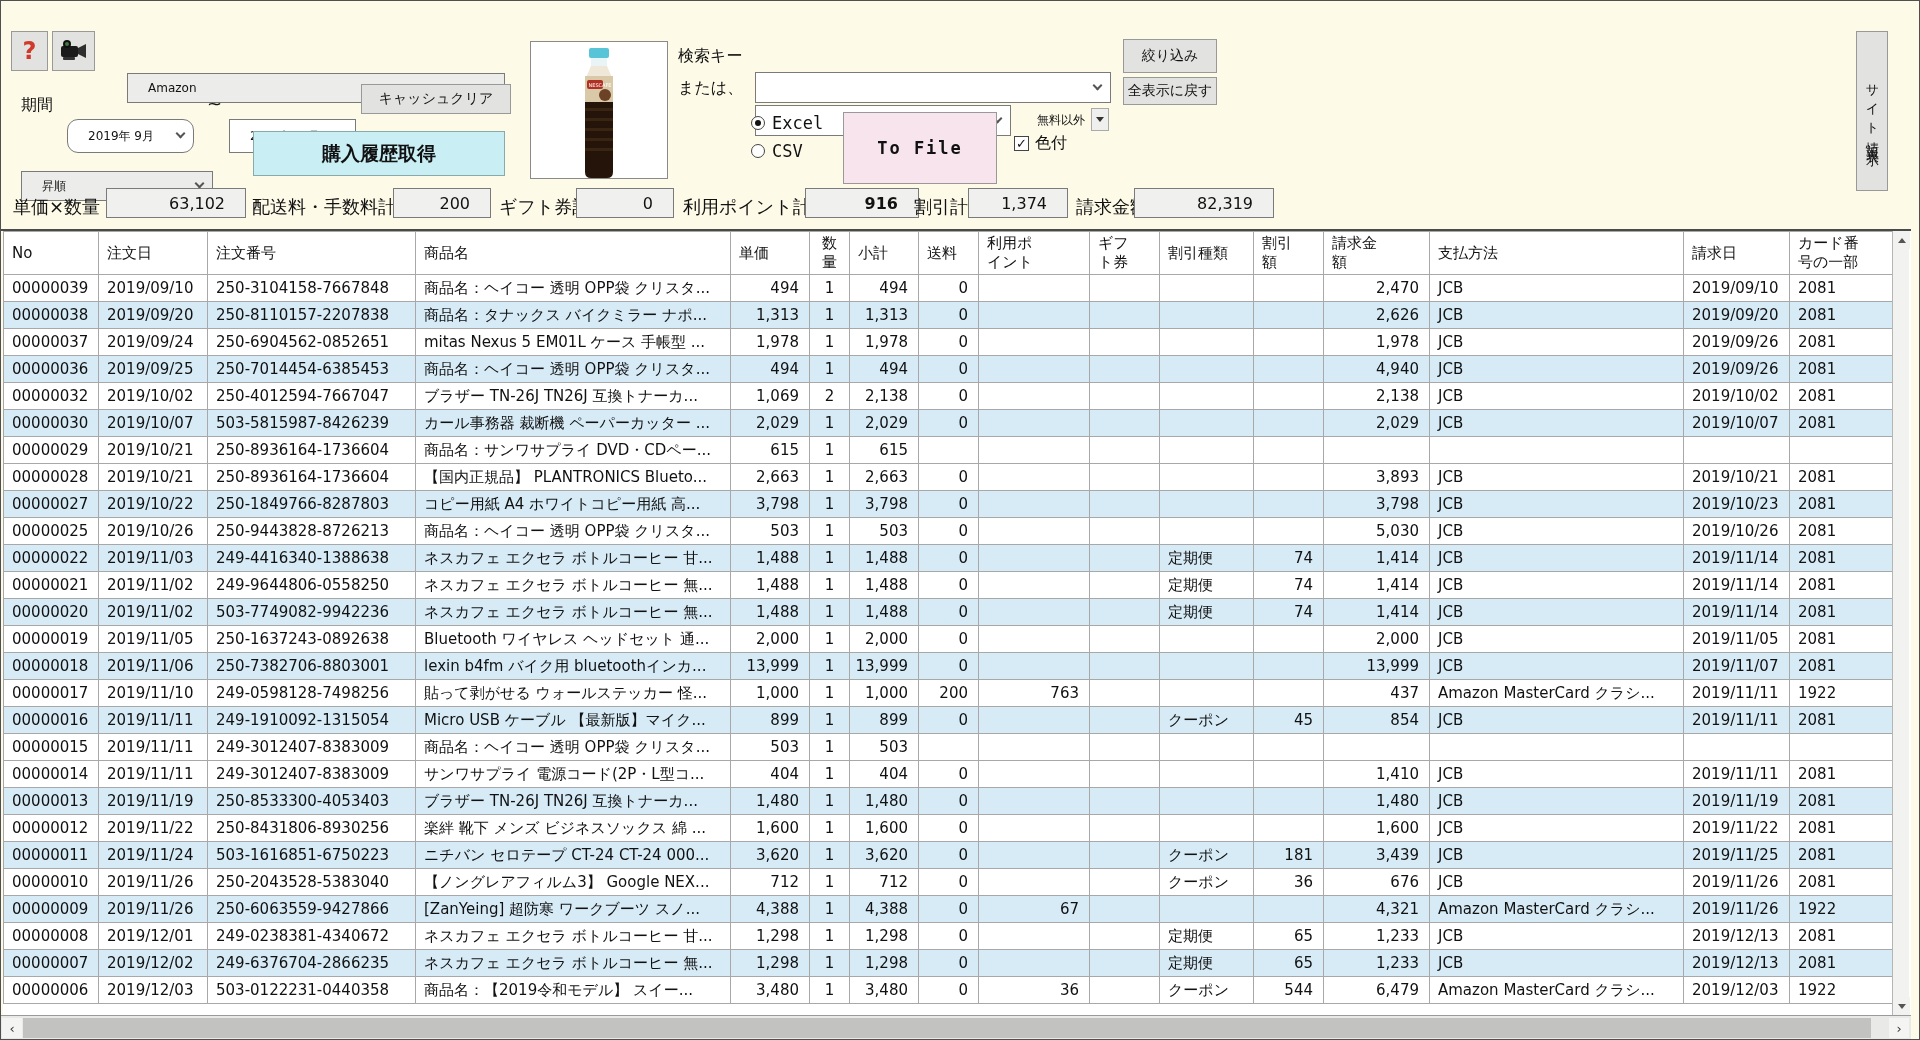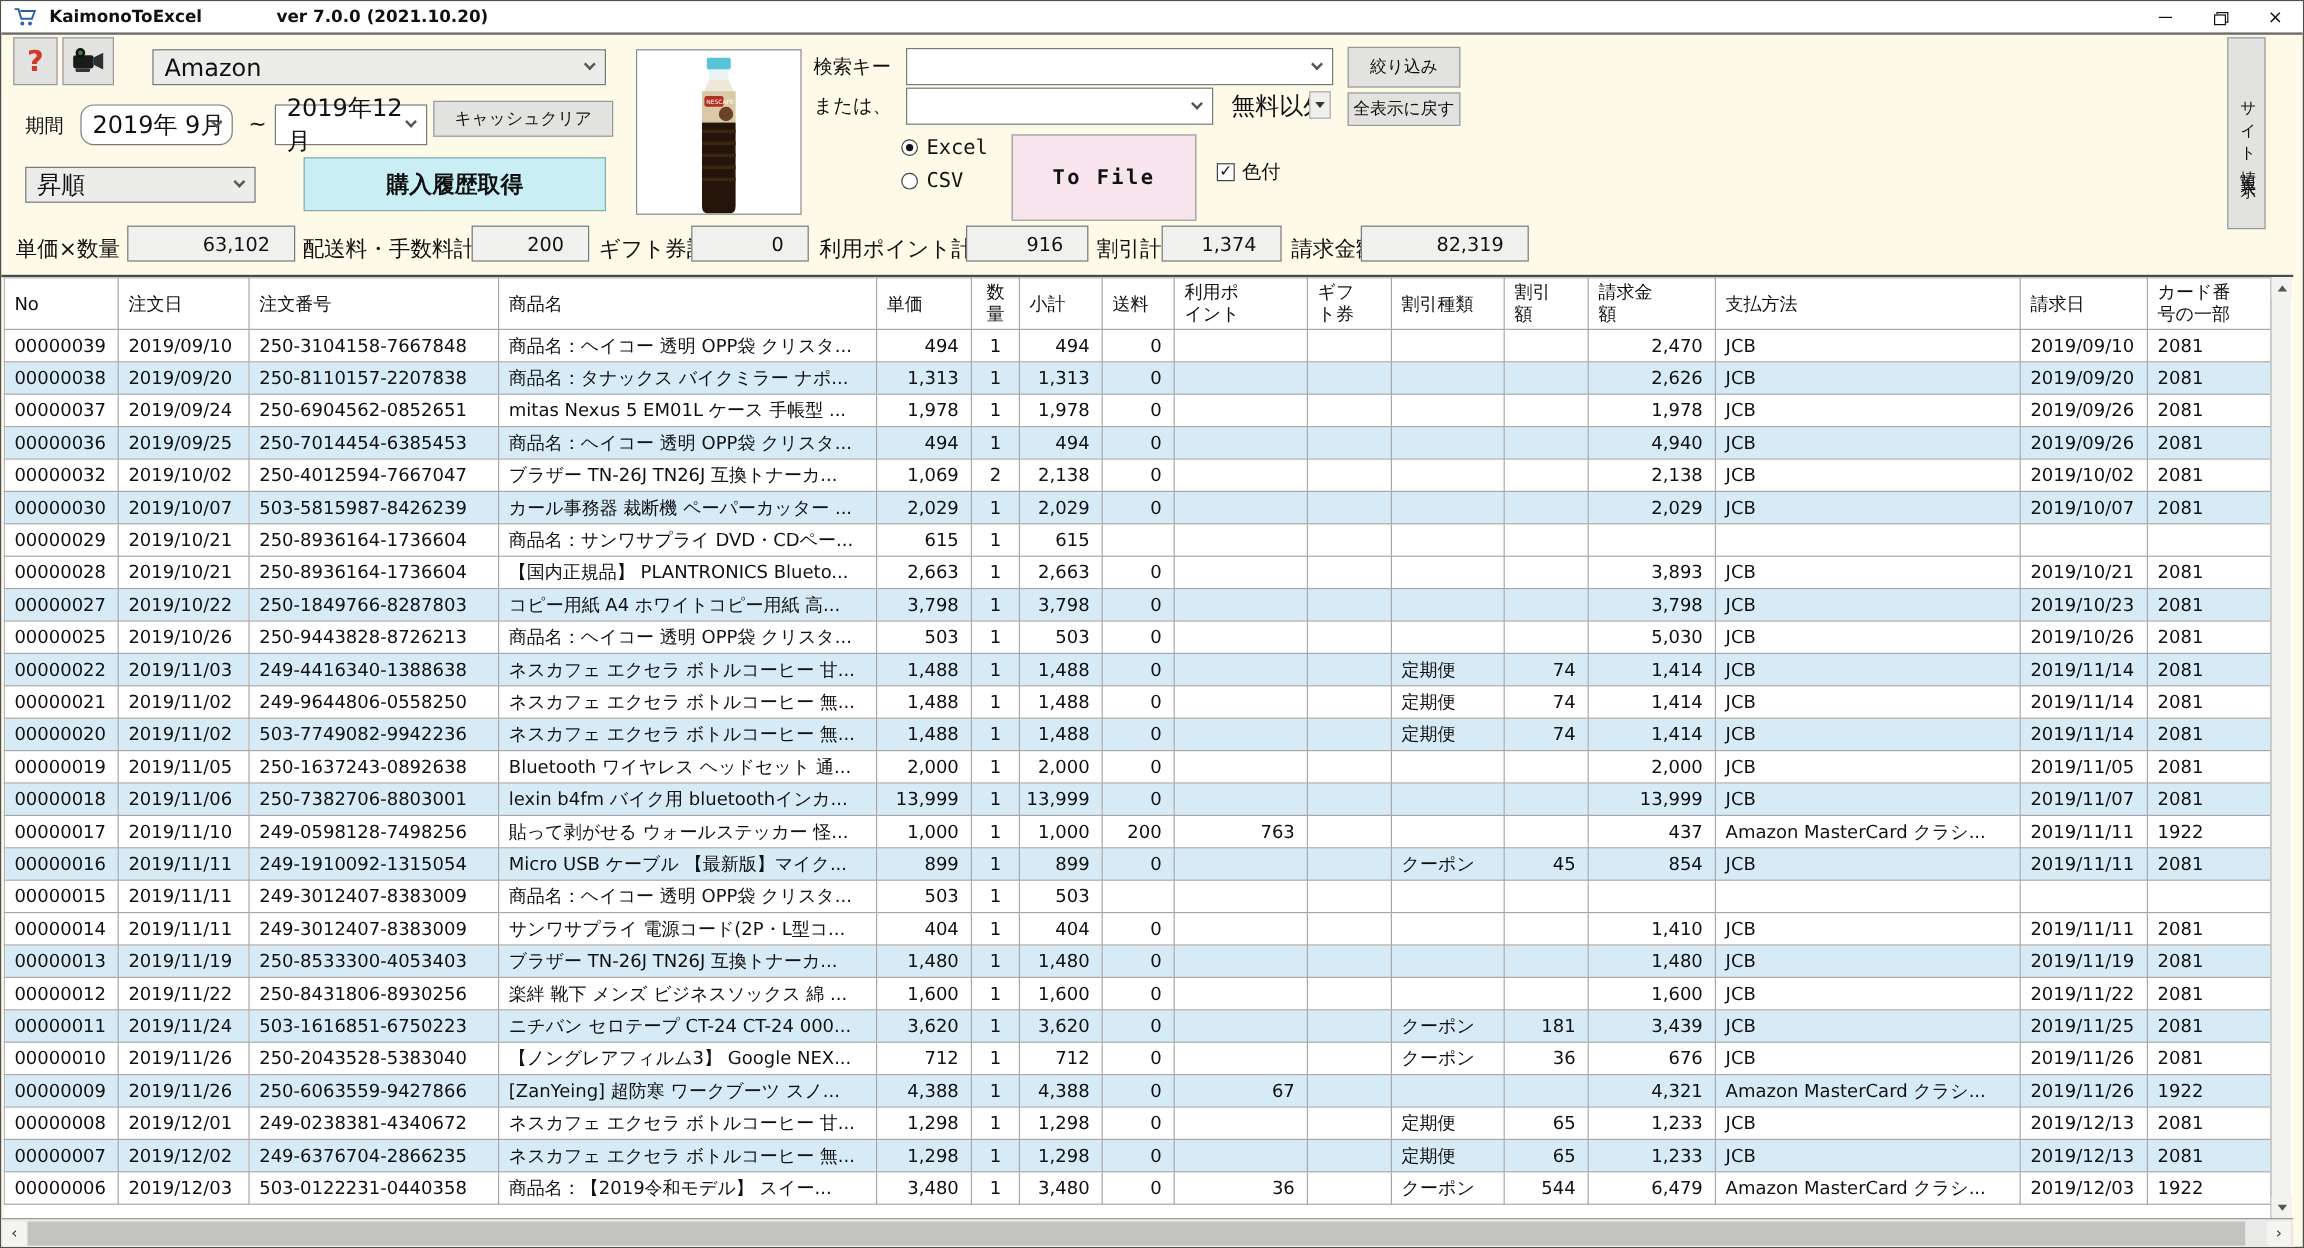--- a/index.html
+++ b/index.html
@@ -18,21 +18,21 @@
             font-size:15px; color:#111; cursor:default; }
   .minglyph { width:11px; height:1px; background:#111; display:block; }
   .restglyph { position:relative; width:10px; height:9px; }
   .restglyph:before { content:""; position:absolute; left:2px; top:0; width:8px; height:7px; border:1px solid #111; background:#fff;}
   .restglyph:after  { content:""; position:absolute; left:0; top:2px; width:8px; height:7px; border:1px solid #111; background:#fff;}
 
   
   .btn { position:absolute; background:#E2E2E0; border:1px solid #999; display:flex;
          align-items:center; justify-content:center; font-size:14px; color:#111; }
   .combo { position:absolute; border:1px solid #7a7a7a; background:#fff; display:flex;
-           align-items:center; font-size:20px; color:#111; padding-left:9px; }
+           align-items:center; font-size:12px; color:#111; padding-left:20px;margin-top:32px; }
   .combo.gray { background:#ECECEA; }
   .chev { position:absolute; right:9px; top:50%; width:7px; height:7px; margin-top:-6px;
           border-right:2px solid #555; border-bottom:2px solid #555; transform:rotate(45deg); }
   .label { position:absolute; font-size:16px; color:#111; }
 
   .helpbtn { left:10px; top:30px; width:37px; height:40px; font-size:24px; font-weight:bold; color:#D03A2B; }
   .cambtn  { left:51px; top:30px; width:43px; height:40px; }
 
   .fetchbtn { left:252px; top:130px; width:252px; height:45px; background:#C9EFF5;
               font-size:19px; font-weight:bold; border:1px solid #8aa; }
@@ -95,40 +95,20 @@
   .hthumb { position:absolute; left:22px; top:2px; width:1848px; height:20px; background:#C2C2C0; }
 
   .ddbtn { position:absolute; right:2px; top:3px; width:18px; height:23px; background:#EFEFED;
            border:1px solid #aaa; display:flex; align-items:center; justify-content:center; }
 </style>
 </head>
 <body>
 
 <div class="window">
 
-  <div class="titlebar">
-    <svg class="appicon" viewBox="0 0 24 20">
-      <path d="M1 2 h4 l3 10 h11 l3 -8 h-15" fill="none" stroke="#2b5fa8" stroke-width="2"></path>
-      <circle cx="9" cy="17" r="2" fill="#2b5fa8"></circle>
-        <circle cx="17" cy="17" r="2" fill="#2b5fa8"></circle>
-    </svg>
-    <span class="titletext">KaimonoToExcel</span>
-    <span class="vertext">ver 7.0.0 (2021.10.20)</span>
-    <div class="wincontrols">
-      <div class="winbtn">
-          <span class="minglyph"></span>
-        </div>
-      <div class="winbtn">
-          <span class="restglyph"></span>
-        </div>
-      <div class="winbtn">
-          <span>×</span>
-        </div>
-    </div>
-  </div>
 
   <div class="btn helpbtn">
       <span>?</span>
     </div>
   <div class="btn cambtn">
     <svg width="30" height="26" viewBox="0 0 30 26">
       <rect x="2" y="8" width="17" height="11" rx="2" fill="#1b1b1b"></rect>
       <polygon points="19,10 27,6 27,20 19,16" fill="#2e2e2e"></polygon>
       <circle cx="8" cy="6" r="4" fill="#111"></circle>
         <circle cx="8" cy="6" r="2" fill="#3f7a3f"></circle>
@@ -224,21 +204,21 @@
     <span>サイト情報表示</span>
   </div>
 
   <span class="sumlabel" style="left:12px;">単価×数量 計</span>
   <div class="sumbox" style="left:105px; width:140px;">63,102</div>
   <span class="sumlabel" style="left:251px;">配送料・手数料計</span>
   <div class="sumbox" style="left:392px; width:98px;">200</div>
   <span class="sumlabel" style="left:498px;">ギフト券計</span>
   <div class="sumbox" style="left:575px; width:98px;">0</div>
   <span class="sumlabel" style="left:682px;">利用ポイント計</span>
-  <div class="sumbox" style="left:804px; width:102px;">916</div>
+  <div class="sumbox" style="left:804px; width:114px;font-weight:bold;">916</div>
   <span class="sumlabel" style="left:913px;">割引計</span>
   <div class="sumbox" style="left:967px; width:100px;">1,374</div>
   <span class="sumlabel" style="left:1075px;">請求金額</span>
   <div class="sumbox" style="left:1133px; width:140px;">82,319</div>
 
   <div class="topline"></div>
   <div class="gridwrap">
     <table class="grid" id="grid">
         <colgroup>
           <col style="width: 95px;">

